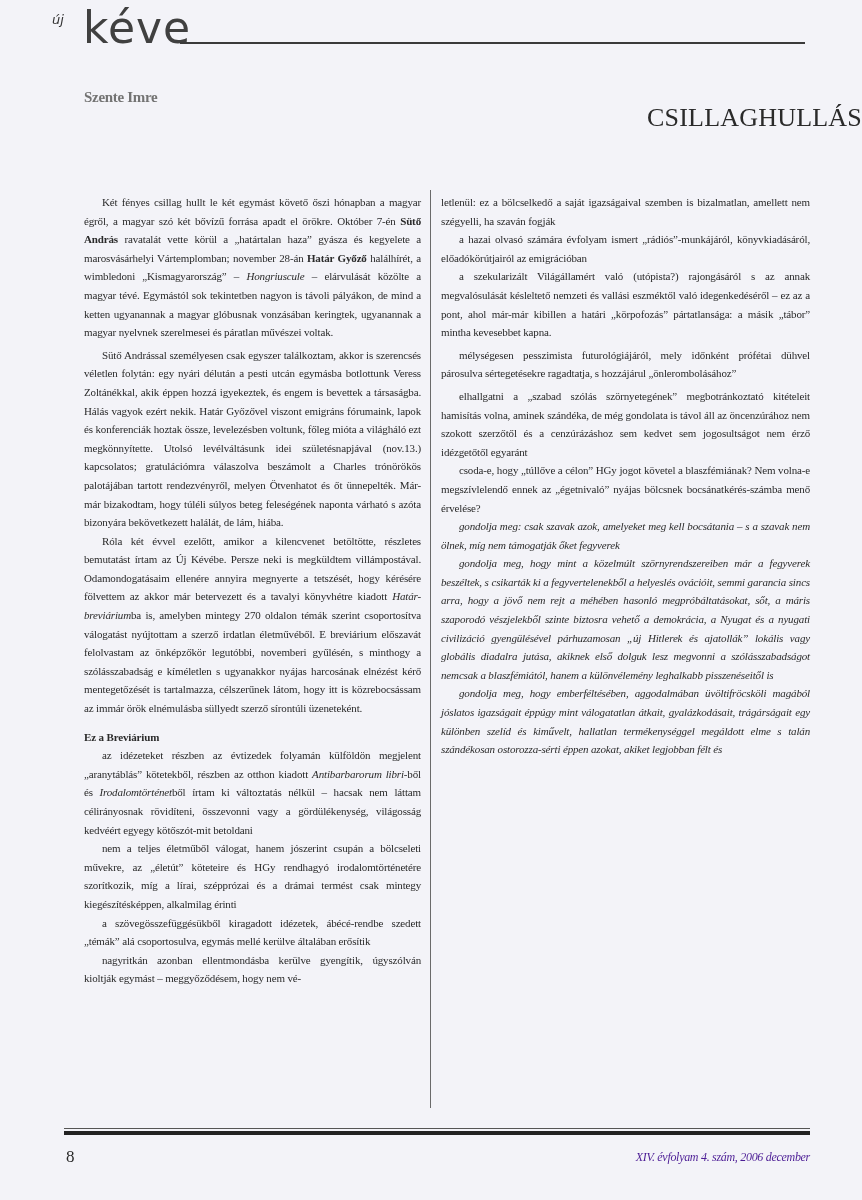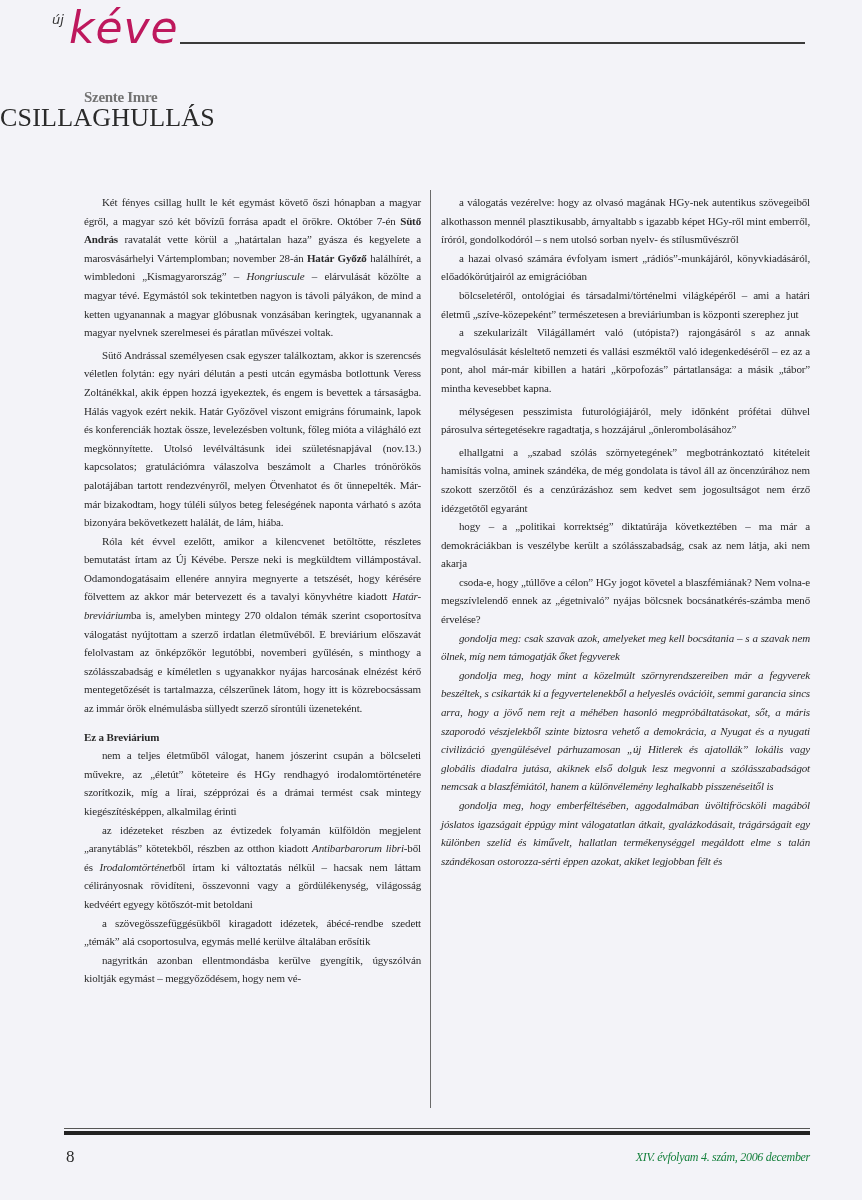--- a/index.html
+++ b/index.html
@@ -10,34 +10,34 @@
       color: #2a2a2a;
       position: relative;
     }
     .page { position: absolute; left: 0; top: 0; width: 862px; height: 1200px; }
     .masthead { position: absolute; left: 30px; top: 10px; width: 780px; height: 50px; }
     .masthead .prefix {
       position: absolute; left: 22px; top: 2px;
       font-family: "DejaVu Sans", sans-serif; font-style: italic; font-size: 13px; color: #333;
     }
     .masthead .logo {
-      position: absolute; left: 39px; top: -4px;
-      font-family: "DejaVu Sans", sans-serif; font-style: italic; font-size: 44px;
-      color: #be185d; letter-spacing: 1px; line-height: 1;
+      position: absolute; left: 53px; top: -4px;
+      font-family: "DejaVu Sans", sans-serif; font-size: 44px;
+      color: #404040; letter-spacing: 1px; line-height: 1;
     }
     .masthead .rule {
       position: absolute; left: 150px; top: 32px; width: 625px; height: 2px; background: #3a3a3a;
     }
     .author {
       position: absolute; left: 84px; top: 89px;
       font-family: "Liberation Serif", serif; font-weight: bold; font-size: 15px;
       color: #737373; letter-spacing: -0.3px;
     }
     .title {
-      position: absolute; left: 0; width: 862px; top: 103px; text-align: left;
+      position: absolute; left: 0; width: 862px; top: 103px; text-align: right;
       font-family: "Liberation Serif", serif; font-size: 26px; color: #2a2a2a;
       letter-spacing: 0.2px;
     }
     .col {
       position: absolute; top: 193px;
       font-size: 11px; line-height: 18.6px; text-align: justify;
       letter-spacing: -0.15px;
       font-family: Liberation Serif, serif;
     }
     .col.left { left: 84px; width: 337px; }
@@ -52,21 +52,21 @@
     i { font-style: italic; }
     .footer-rules { position: absolute; left: 64px; top: 1128px; width: 746px; }
     .footer-rules .thin { height: 1px; background: #555; margin-bottom: 2px; }
     .footer-rules .thick { height: 4px; background: #222; }
     .page-number {
       position: absolute; left: 66px; top: 1147px;
       font-family: "Liberation Serif", serif; font-size: 17px; color: #2a2a2a;
     }
     .issue {
       position: absolute; right: 52px; top: 1150px;
-      font-family: "Liberation Serif", serif; font-style: italic; font-size: 12px; color: #15803d;
+      font-family: "Liberation Serif", serif; font-style: italic; font-size: 12px; color: #4c1d95;
       letter-spacing: -0.3px;
     }
   </style>
 </head>
 <body>
 
 <div class="page">
 
   <div class="masthead">
     <span class="prefix">új</span>
@@ -76,38 +76,36 @@
 
   <div class="author">Szente Imre</div>
   <div class="title">CSILLAGHULLÁS</div>
 
   <div class="col left">
     <p><span>Két fényes csillag hullt le két egymást követő őszi hónapban a magyar égről, a magyar szó két bővízű forrása apadt el örökre. Október 7-én </span><b>Sütő András</b><span> ravatalát vette körül a „határtalan haza” gyásza és kegyelete a marosvásárhelyi Vártemplomban; november 28-án </span><b>Határ Győző</b><span> halálhírét, a wimbledoni „Kismagyarország” – </span><i>Hongriuscule</i><span> – elárvulását közölte a magyar tévé. Egymástól sok tekintetben nagyon is távoli pályákon, de mind a ketten ugyanannak a magyar glóbusnak vonzásában keringtek, ugyanannak a magyar nyelvnek szerelmesei és páratlan művészei voltak.</span></p>
     <div class="spacer"></div>
     <p>Sütő Andrással személyesen csak egyszer találkoztam, akkor is szerencsés véletlen folytán: egy nyári délután a pesti utcán egymásba botlottunk Veress Zoltánékkal, akik éppen hozzá igyekeztek, és engem is bevettek a társaságba. Hálás vagyok ezért nekik. Határ Győzővel viszont emigráns fórumaink, lapok és konferenciák hoztak össze, levelezésben voltunk, főleg mióta a világháló ezt megkönnyítette. Utolsó levélváltásunk idei születésnapjával (nov.13.) kapcsolatos; gratulációmra válaszolva beszámolt a Charles trónörökös palotájában tartott rendezvényről, melyen Ötvenhatot és őt ünnepelték. Már-már bizakodtam, hogy túléli súlyos beteg feleségének naponta várható s azóta bizonyára bekövetkezett halálát, de lám, hiába.</p>
     <p><span>Róla két évvel ezelőtt, amikor a kilencvenet betöltötte, részletes bemutatást írtam az Új Kévébe. Persze neki is megküldtem villámpostával. Odamondogatásaim ellenére annyira megnyerte a tetszését, hogy kérésére fölvettem az akkor már betervezett és a tavalyi könyvhétre kiadott </span><i>Határ-breviárium</i><span>ba is, amelyben mintegy 270 oldalon témák szerint csoportosítva válogatást nyújtottam a szerző irdatlan életművéből. E breviárium előszavát felolvastam az önképzőkör legutóbbi, novemberi gyűlésén, s minthogy a szólásszabadság e kíméletlen s ugyanakkor nyájas harcosának elnézést kérő mentegetőzését is tartalmazza, célszerűnek látom, hogy itt is közrebocsássam az immár örök elnémulásba süllyedt szerző síron­túli üzeneteként.</span></p>
     <p class="subhead">Ez a Breviárium</p>
+    <p><span>az idézeteket részben az évtizedek folyamán külföldön megjelent „aranytáblás” kötetekből, részben az otthon kiadott </span><i>Antibarbarorum libri</i><span>-ből és </span><i>Irodalomtörténet</i><span>ből írtam ki változtatás nélkül – hacsak nem láttam célirányosnak rövidíteni, összevonni vagy a gördülékenység, világosság kedvéért egy­egy kötőszót-mit betoldani</span></p>
     <p>nem a teljes életműből válogat, hanem jószerint csupán a bölcseleti művekre, az „életút” köteteire és HGy rendhagyó irodalomtörténetére szorítkozik, míg  a lírai, szépprózai és a drámai termést csak mintegy kiegészítésképpen, alkalmilag érinti</p>
-    <p><span>az idézeteket részben az évtizedek folyamán külföldön megjelent „aranytáblás” kötetekből, részben az otthon kiadott </span><i>Antibarbarorum libri</i><span>-ből és </span><i>Irodalomtörténet</i><span>ből írtam ki változtatás nélkül – hacsak nem láttam célirányosnak rövidíteni, összevonni vagy a gördülékenység, világosság kedvéért egy­egy kötőszót-mit betoldani</span></p>
     <p>a szövegösszefüggésükből kiragadott idézetek, ábécé-rendbe szedett „témák” alá csoportosulva, egymás mellé kerülve általában erősítik</p>
     <p>nagyritkán azonban ellentmondásba kerülve gyengítik, úgyszólván kioltják egymást – meggyőződésem, hogy nem vé-</p>
   </div>
 
   <div class="col-divider"></div>
 
   <div class="col right">
-    <p>a válogatás vezérelve: hogy az olvasó magának HGy-nek autentikus szövegeiből alkothasson mennél plasztikusabb, árnyaltabb s igazabb képet HGy-ről mint emberről, íróról, gondolkodóról – s nem utolsó sorban nyelv- és stílusművészről</p>
+    <p class="noindent">letlenül: ez a bölcselkedő a saját igazságaival szemben is bizalmatlan, amellett nem szégyelli, ha szaván fogják</p>
     <p>a hazai olvasó számára évfolyam ismert „rádiós”-munkájáról, könyvkiadásáról, előadókörútjairól  az emigrációban</p>
-    <p>bölcseletéről, ontológiai és társadalmi/történelmi világképéről – ami a határi életmű „szíve-közepeként” természetesen a breviáriumban is központi szerephez jut</p>
     <p>a szekularizált Világállamért való (utópista?) rajongásáról s az annak megvalósulását késleltető nemzeti és vallási eszméktől való idegenkedéséről – ez az a pont, ahol már-már kibillen a határi „körpofozás” pártatlansága: a másik „tábor” mintha kevesebbet kapna.</p>
     <div class="spacer"></div>
     <p>mélységesen pesszimista futurológiájáról, mely időnként prófétai dühvel párosulva sértegetésekre ragadtatja, s hozzájárul „önlerombolásához”</p>
     <div class="spacer"></div>
     <p>elhallgatni a „szabad szólás szörnyetegének” megbotránkoztató kitételeit hamisítás volna, aminek szándéka, de még gondolata is távol áll az öncenzúrához nem szokott szerzőtől és a cenzúrázáshoz sem kedvet sem jogosultságot nem érző idézgetőtől egyaránt</p>
-    <p>hogy – a „politikai korrektség” diktatúrája következtében – ma már a demokráciákban is veszélybe került a szólásszabadság, csak az nem látja, aki nem akarja</p>
     <p>csoda-e, hogy „túllőve a célon” HGy jogot követel a blaszfémiának? Nem volna-e megszívlelendő ennek az „égetnivaló” nyájas bölcsnek bocsánatkérés-számba menő érvelése?</p>
     <p class="italic">gondolja meg: csak szavak azok, amelyeket meg kell bocsátania – s a szavak nem ölnek, míg nem támogatják őket fegyverek</p>
     <p class="italic">gondolja meg, hogy mint a közelmúlt szörnyrendszereiben már a fegyverek beszéltek, s csikarták ki a fegyvertelenekből a helyeslés ovációit, semmi garancia sincs arra, hogy a jövő nem rejt a méhében hasonló megpróbáltatásokat, sőt, a máris szaporodó vészjelekből szinte biztosra vehető a demokrácia, a Nyugat és a nyugati civilizáció gyengülésével párhuzamosan „új Hitlerek és ajatollák” lokális vagy globális diadalra jutása, akiknek első dolguk lesz megvonni a szólásszabadságot nemcsak a blaszfémiától, hanem a különvélemény leghalkabb pisszenéseitől is</p>
     <p class="italic">gondolja meg, hogy emberféltésében, aggodalmában üvöltifröcsköli magából jóslatos igazságait éppúgy mint válogatatlan átkait, gyalázkodásait, trágárságait egy különben szelíd és kiművelt, hallatlan termékenységgel megáldott elme s talán szándékosan ostorozza-sérti éppen azokat, akiket legjobban félt és</p>
   </div>
 
   <div class="footer-rules">
     <div class="thin"></div>
     <div class="thick"></div>
   </div>

